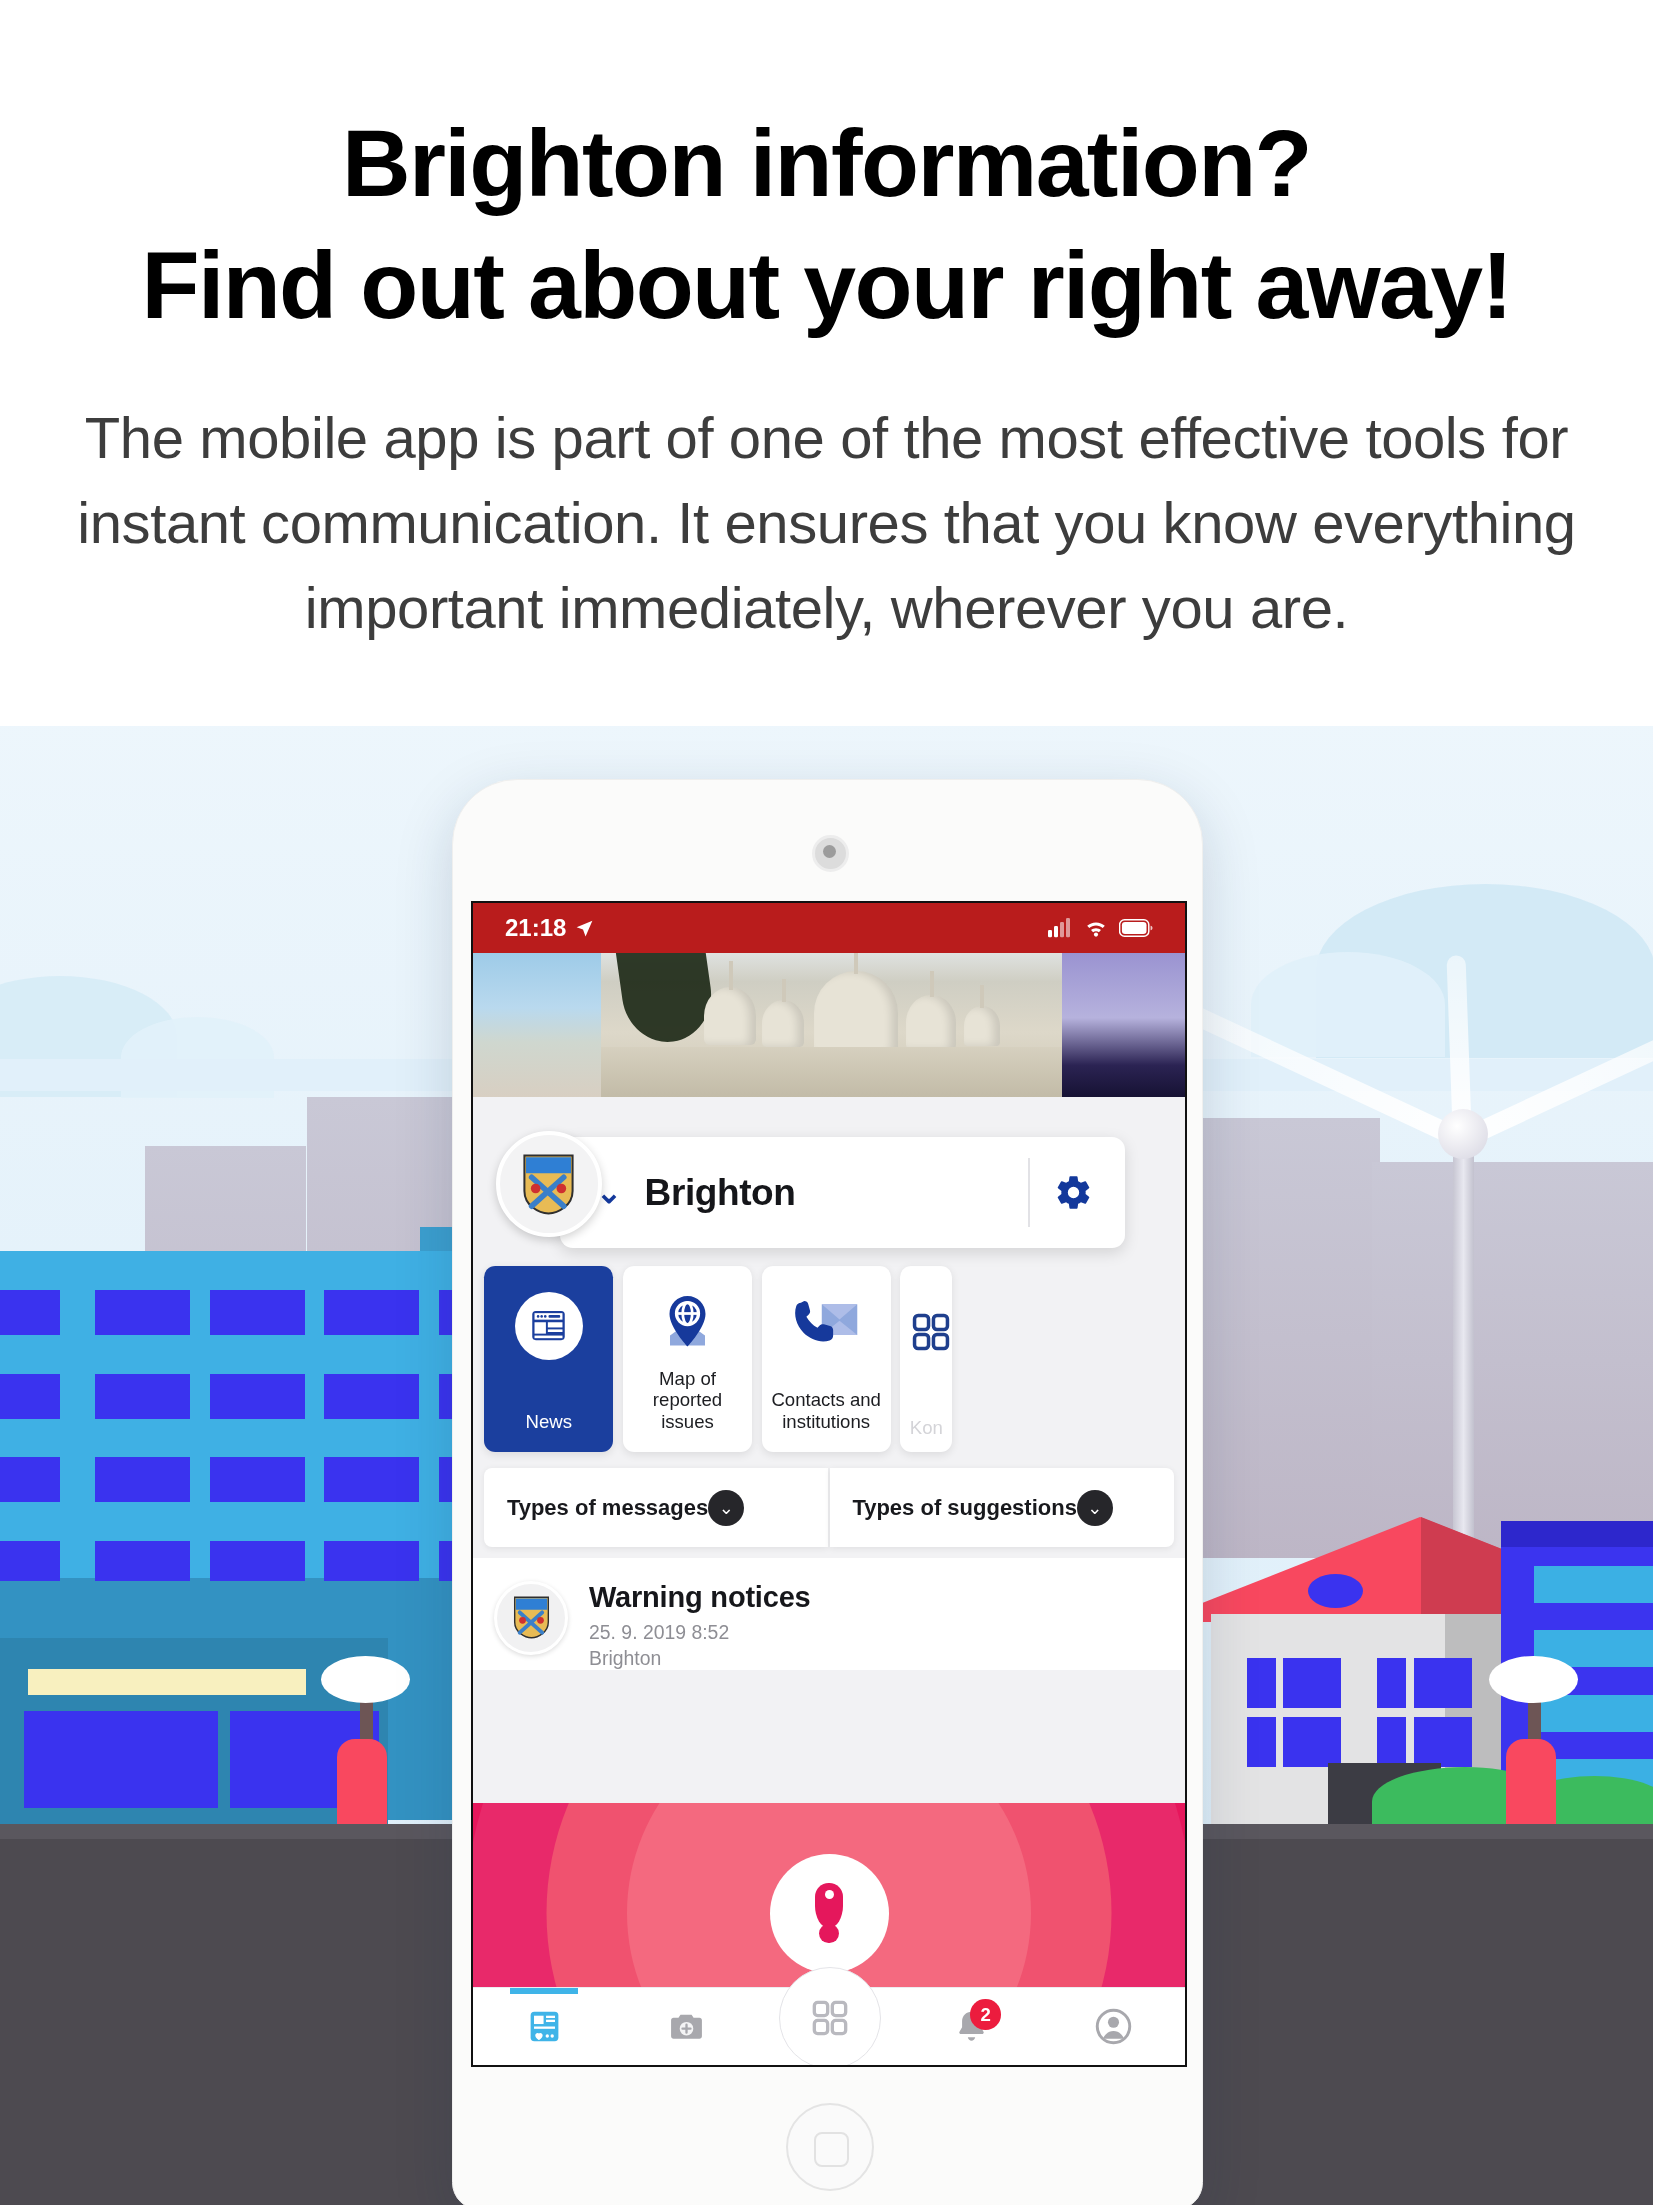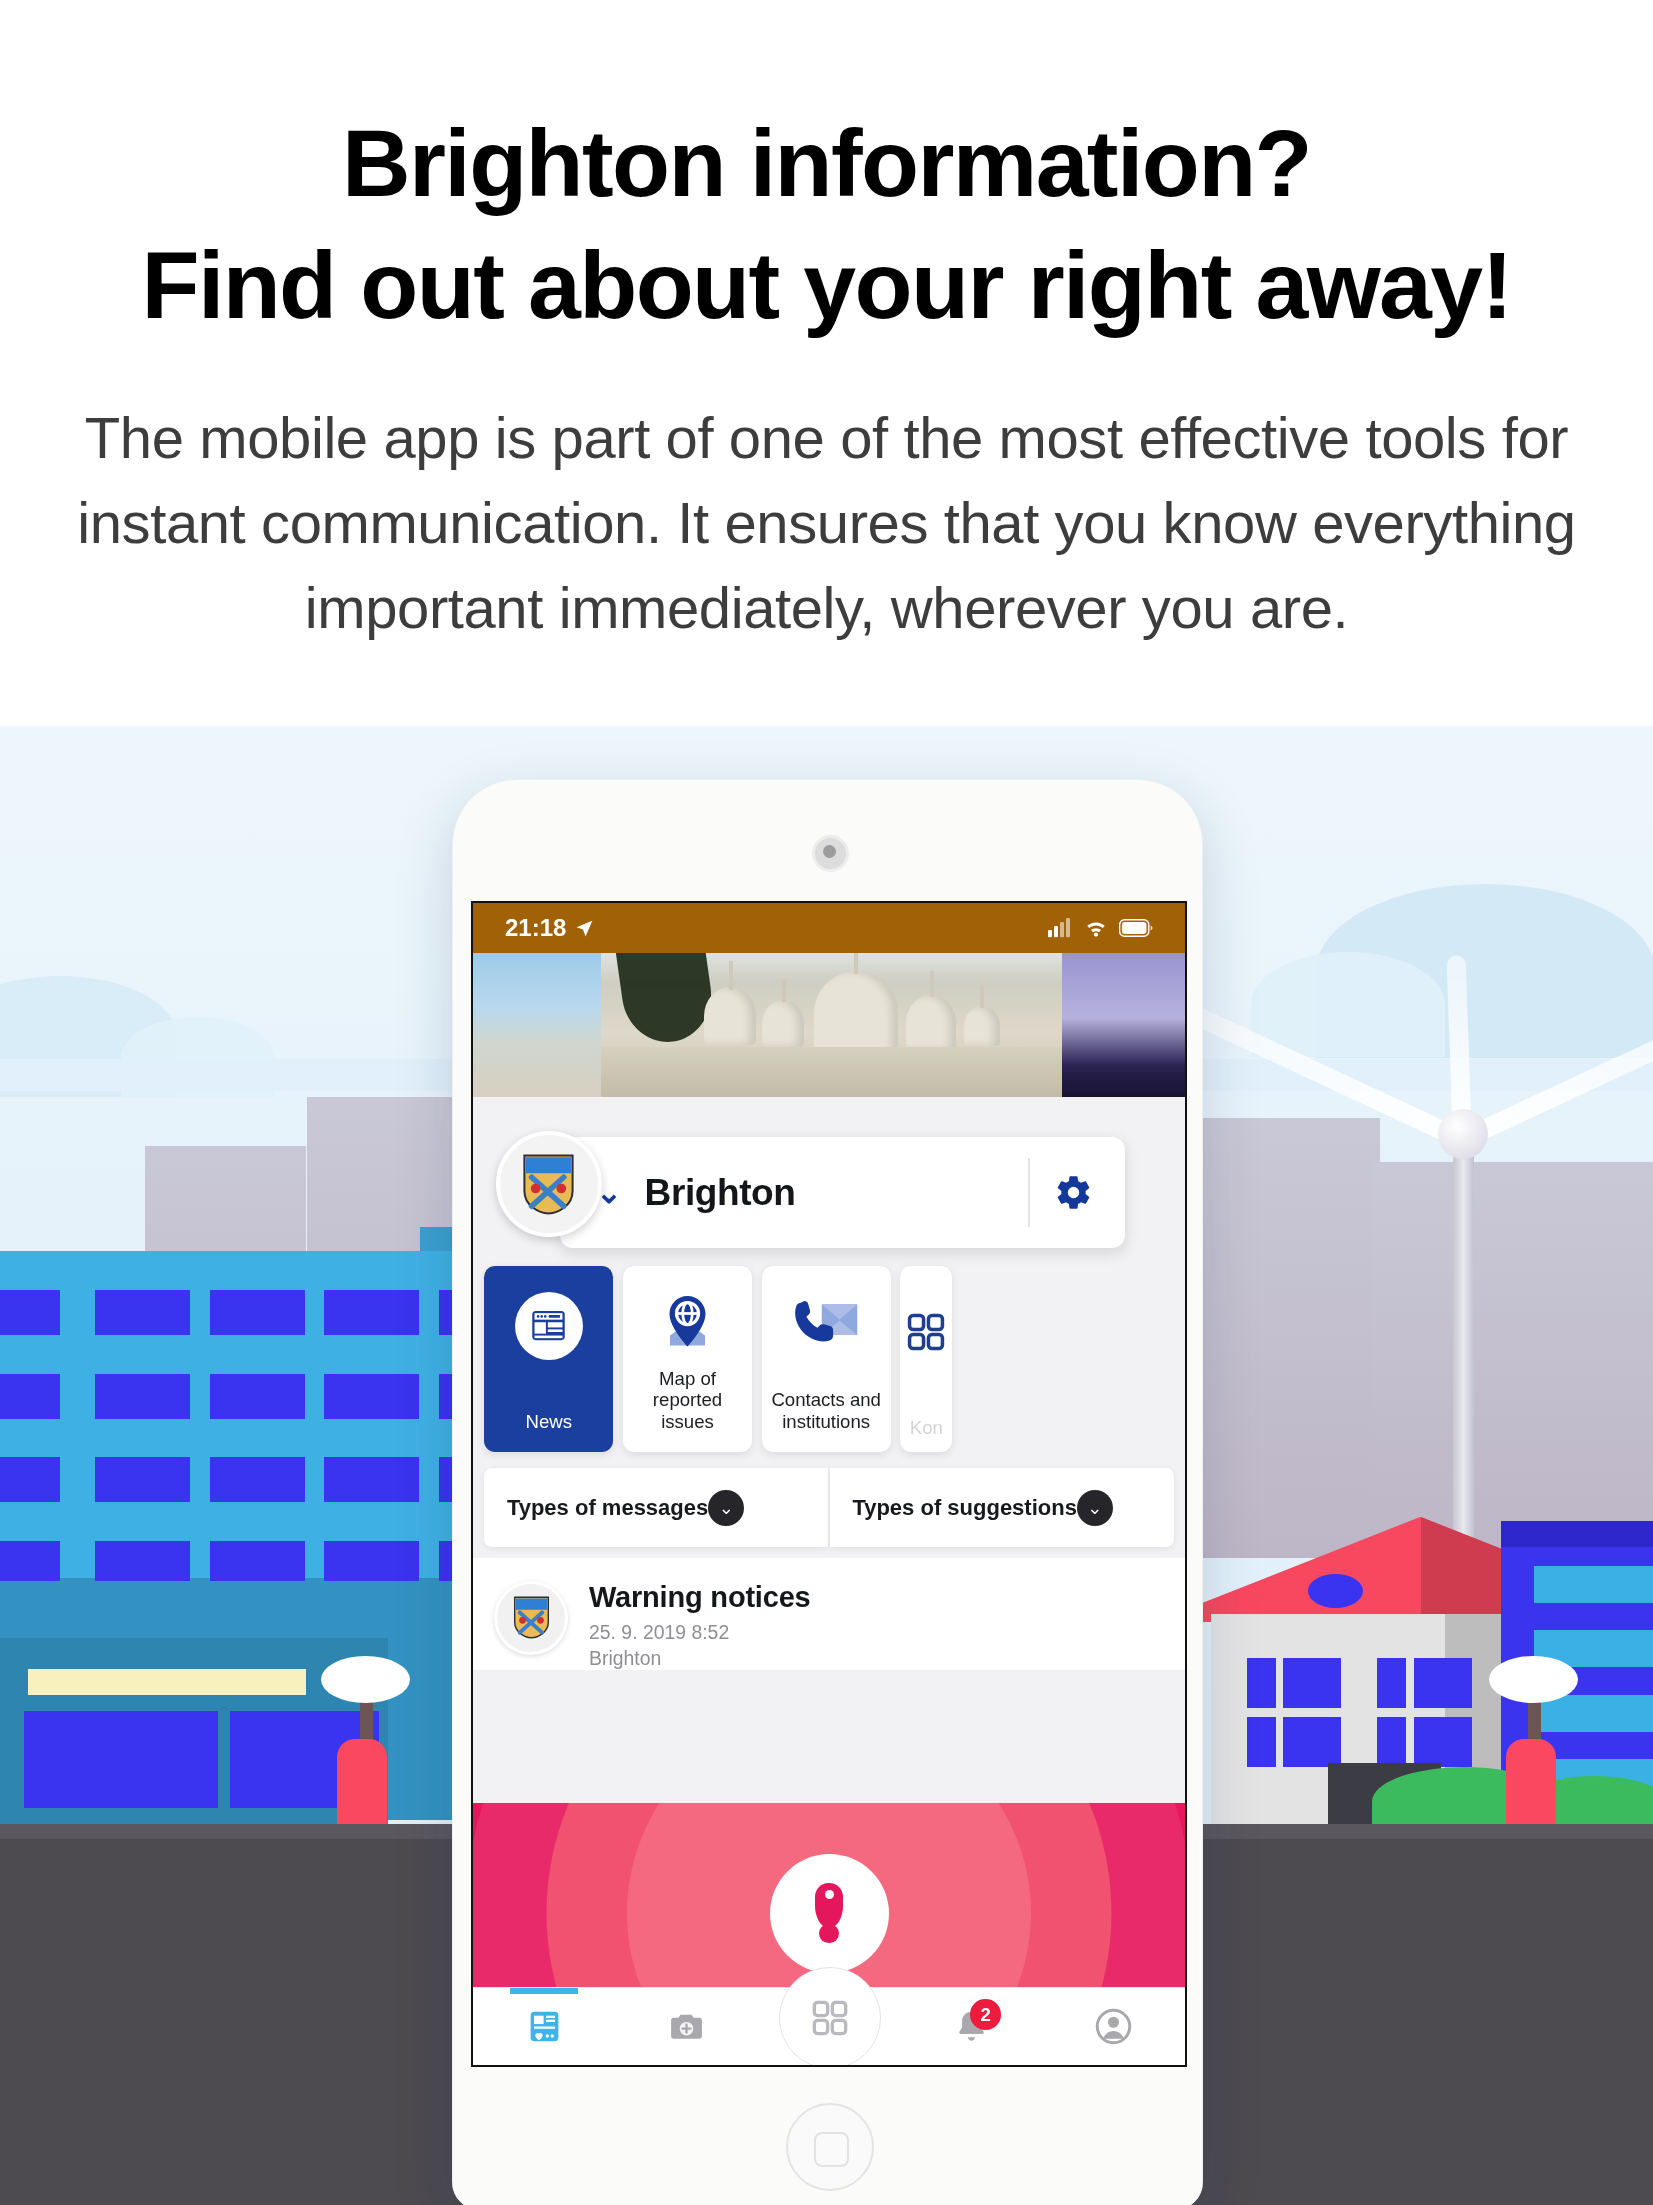--- a/index.html
+++ b/index.html
@@ -124,21 +124,21 @@
     border:2.4px solid #e4e4e4;background:#fafafa;}
   .homebtn i{position:absolute;left:50%;margin-left:-15.3px;top:50%;margin-top:-15.3px;width:31px;height:31px;
     border-radius:8px;border:2.4px solid #e2e2e2;display:block;}
 
   .screen{
     position:absolute;left:18px;top:121px;width:712px;height:1162px;
     background:#f2f2f4;overflow:hidden;border:2.4px solid #111;
   }
 
   
-  .statusbar{height:50px;background:#a16207;display:flex;align-items:center;
+  .statusbar{height:50px;background:#b91c1c;display:flex;align-items:center;
     justify-content:space-between;padding:0 32px;box-sizing:border-box;}
   .sb-time{color:#fff;font-size:24px;font-weight:bold;display:flex;align-items:center;gap:8px;}
   .sb-right{display:flex;align-items:center;gap:11.3px;}
 
   
   .hero{height:144px;display:flex;position:relative;}
   .hero-a{flex:0 0 128px;background:linear-gradient(180deg,#9ecbe8 0%,#b9d9ee 38%,#cfd7cf 62%,#d8cfc2 100%);}
   .hero-b{flex:1;background:linear-gradient(180deg,#dfe2e0 0%,#cfcec3 20%,#ddd8c9 55%,#cdc6b4 100%);
     position:relative;overflow:hidden;}
   .hero-c{flex:0 0 123px;background:linear-gradient(180deg,#9a93d1 0%,#b6b2dd 45%,#2b2353 78%,#161233 100%);}
@@ -169,21 +169,21 @@
   .tiles{position:absolute;left:0;top:363px;width:712px;height:186px;display:flex;gap:9.7px;padding:0 11.3px;box-sizing:border-box;z-index:5;}
   .tile{background:#fff;border-radius:11.3px;box-shadow:0 2.4px 8px rgba(0,0,0,.09);
     display:flex;flex-direction:column;align-items:center;justify-content:flex-start;
     padding-top:21px;box-sizing:border-box;position:relative;}
   .tile.w{flex:0 0 129px;}
   .tile.active{background:#1b3f9e;}
   .tile .tlabel{font-size:18.6px;line-height:1.16;text-align:center;color:#1c1d21;font-weight:normal;
     position:absolute;bottom:19.4px;left:4.8px;right:4.8px;}
   .tile.active .tlabel{color:#fff;}
   .tile .ticon{height:77px;display:flex;align-items:center;justify-content:center;}
-  .tile.partial{flex:0 0 52px;overflow:hidden;align-items:flex-start;padding-left:4.8px;}
+  .tile.partial{flex:0 0 52px;overflow:hidden;align-items:flex-end;padding-left:4.8px;}
 
   
   .filters{position:absolute;left:0;top:565px;width:712px;display:flex;gap:1.6px;padding:0 11.3px;box-sizing:border-box;z-index:5;}
   .filt{flex:1;background:#fff;height:79px;display:flex;align-items:center;justify-content:flex-start;
     padding:0 21px 0 22.6px;box-sizing:border-box;box-shadow:0 1.6px 6.5px rgba(0,0,0,.07);}
   .filt:first-child{border-radius:8px 0 0 8px;}
   .filt:last-child{border-radius:0 8px 8px 0;}
   .filt-label{font-size:22px;font-weight:bold;color:#18191d;line-height:1.16;}
   .chev-circle{width:36px;height:36px;border-radius:50%;background:#26262a;
     display:flex;align-items:center;justify-content:center;color:#fff;font-size:18px;flex:0 0 36px;}

